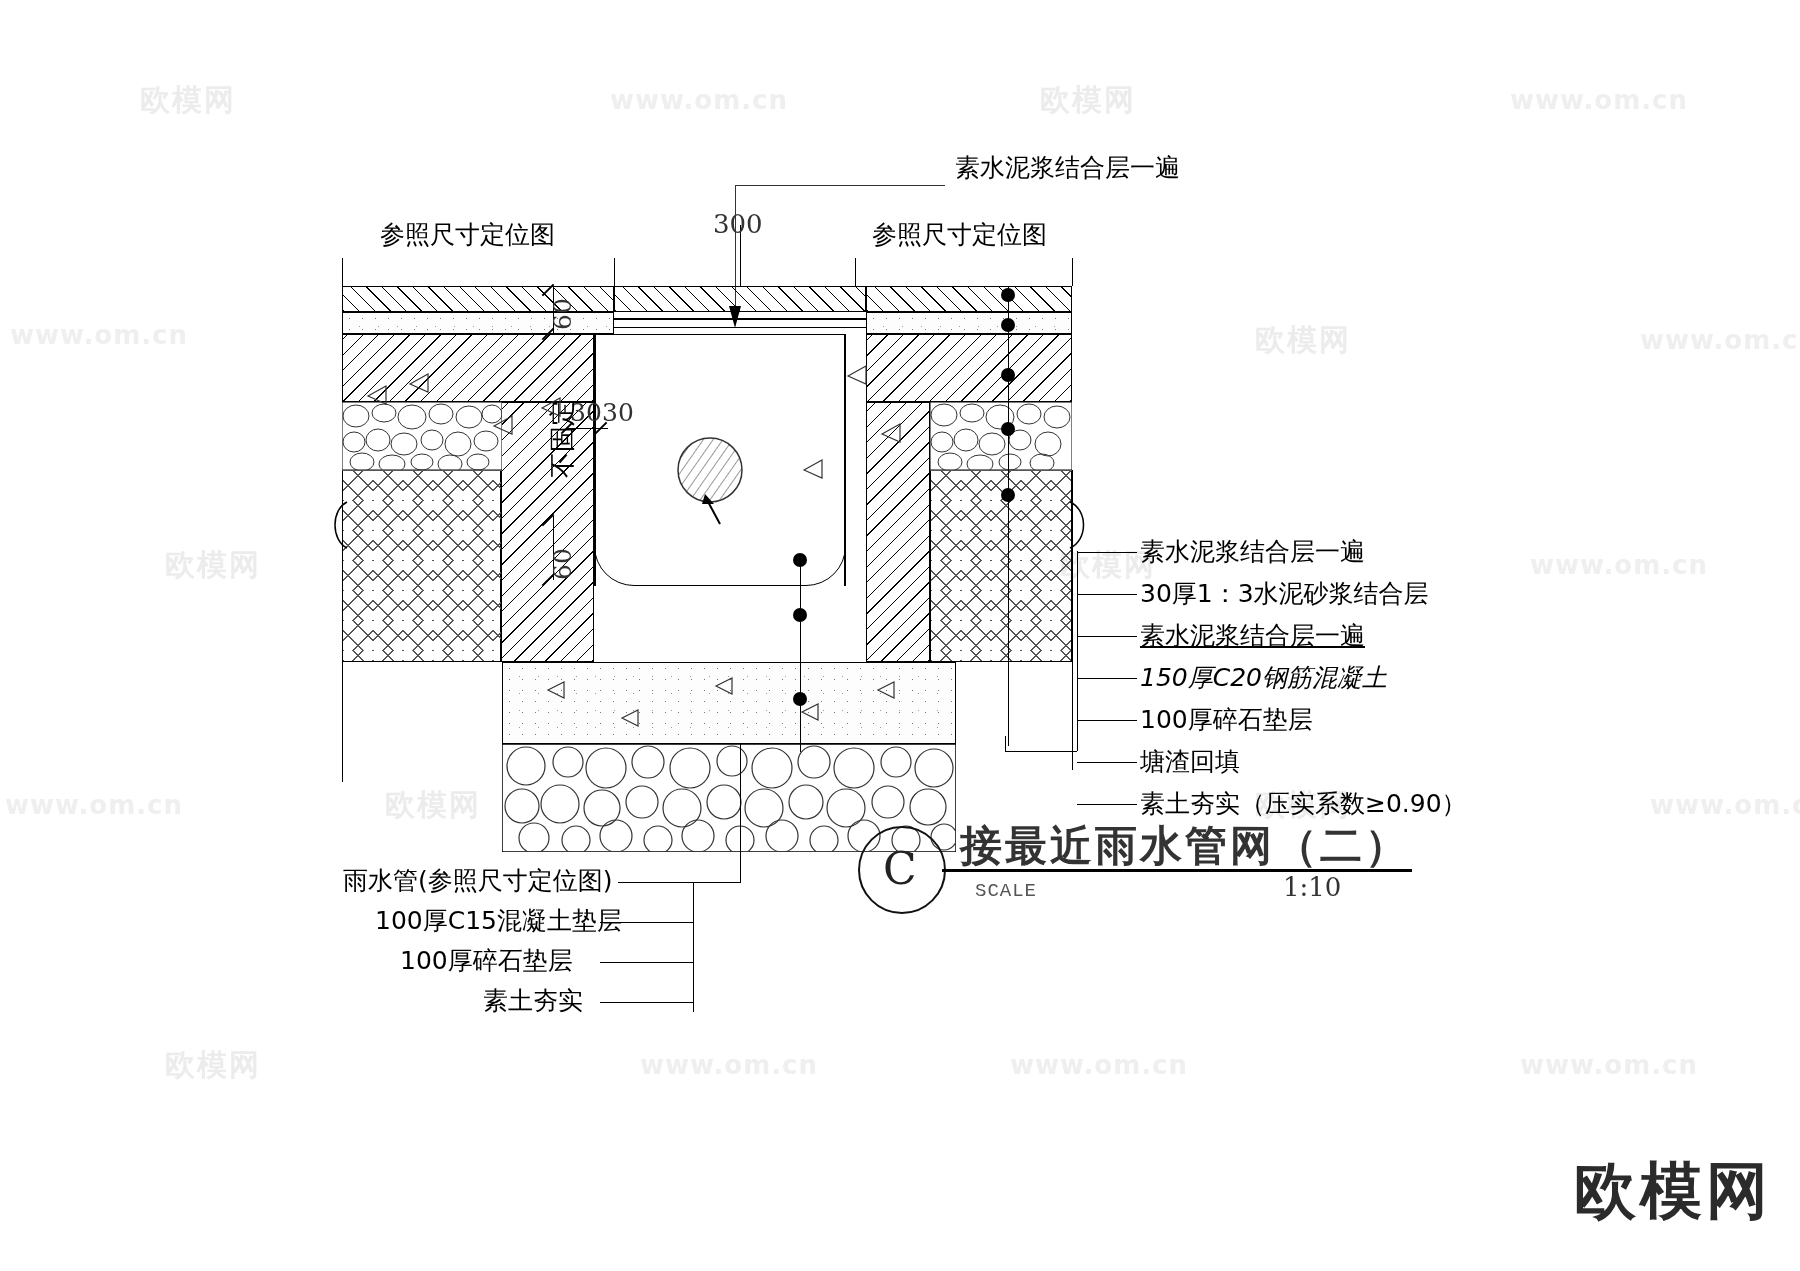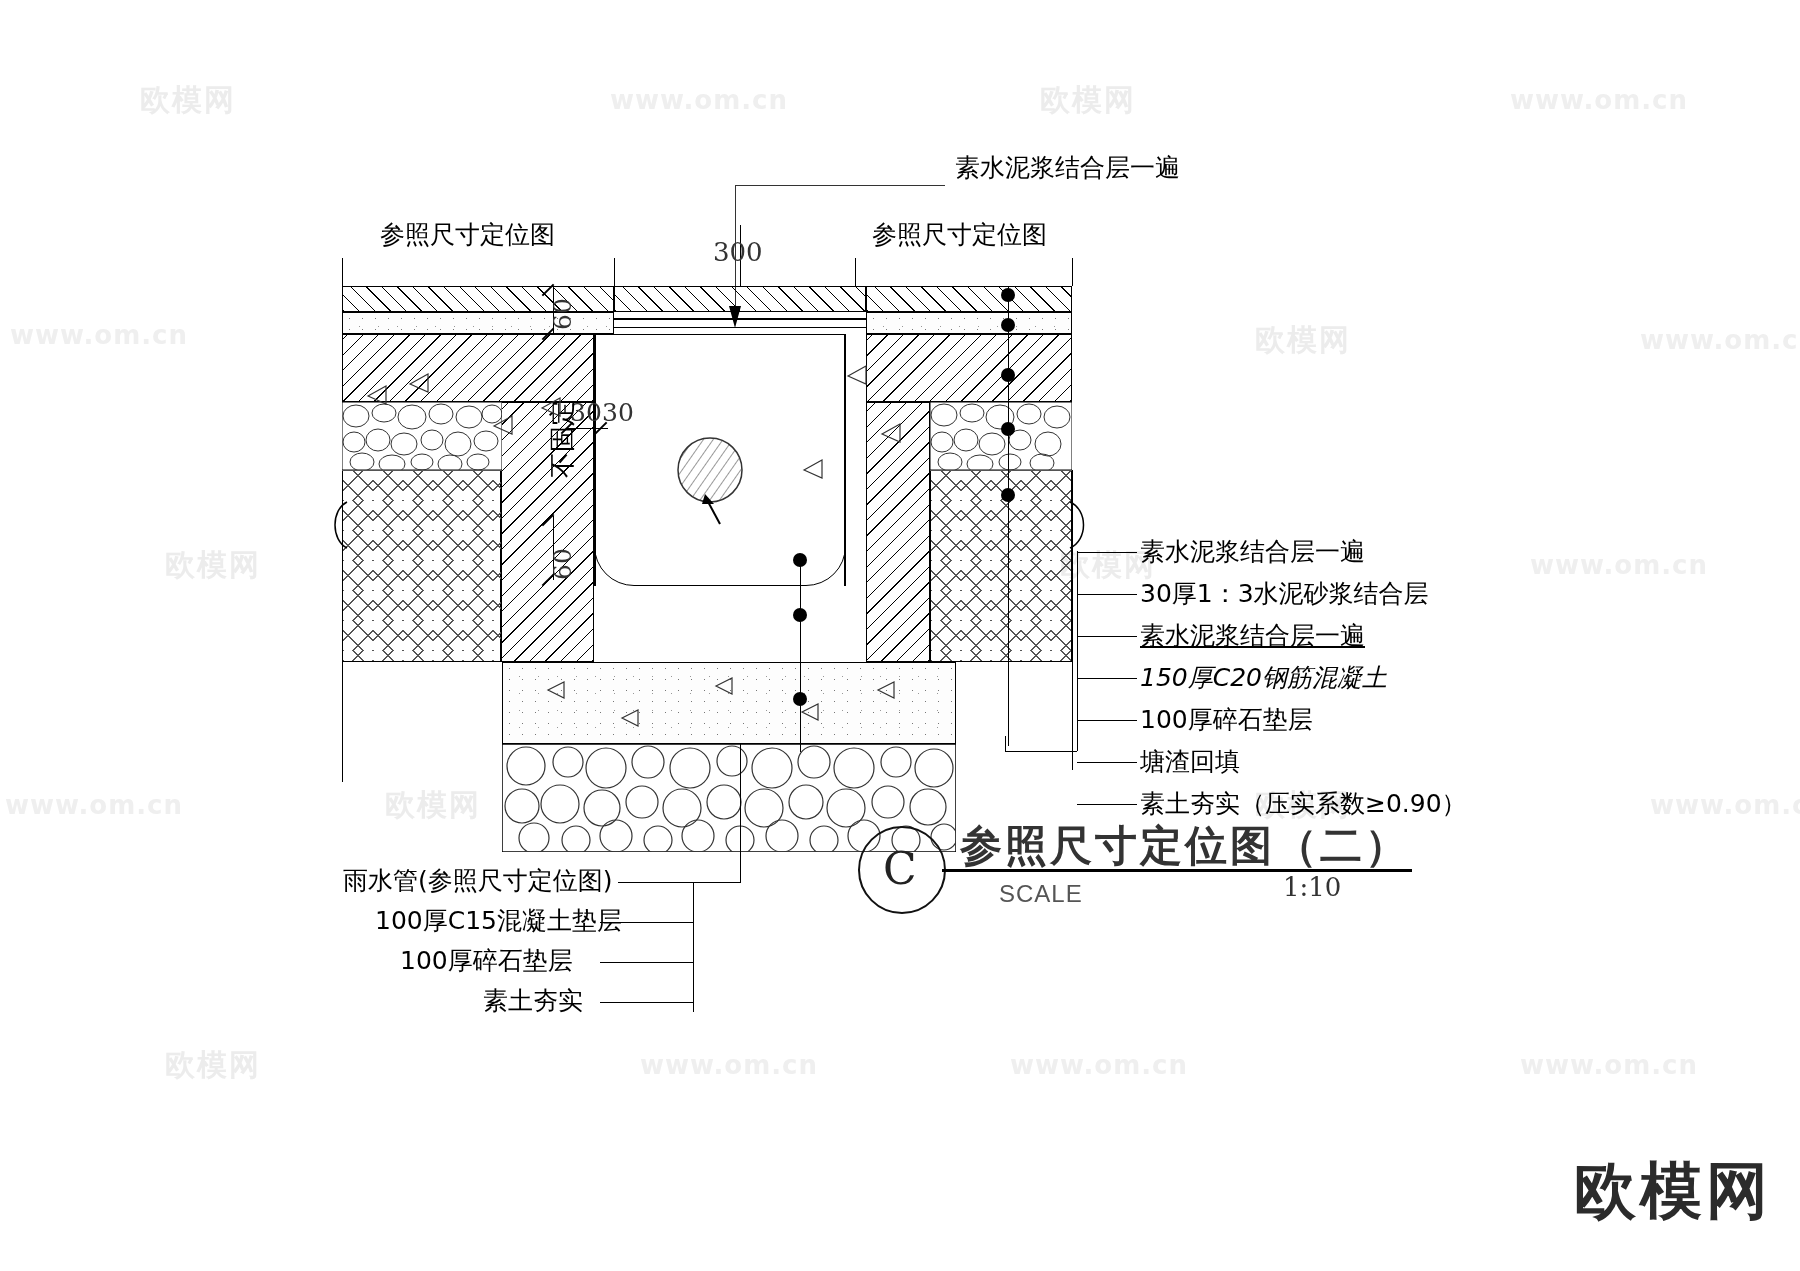--- a/index.html
+++ b/index.html
@@ -54,21 +54,21 @@
 
   
   .tick{position:absolute;width:2px;height:16px;background:#000;transform:rotate(45deg);}
   .dot{position:absolute;width:14px;height:14px;border-radius:50%;background:#000;}
 
   .vtext{position:absolute;transform-origin:0 0;}
 
   
   .title-cn{font-size:42px;font-weight:bold;color:#333;letter-spacing:3px;
             font-family:"DejaVu Sans","Liberation Sans",sans-serif;}
-  .scale-lbl{font-size:24px;color:#555;font-family:Liberation Sans, sans-serif;letter-spacing:1px;margin-left:24px;}
+  .scale-lbl{font-size:19px;color:#555;font-family:Liberation Mono, monospace;letter-spacing:1px;}
   .scale-val{font-size:26px;color:#333;font-family:"DejaVu Serif","Liberation Serif",serif;}
   .circ{position:absolute;border:2px solid #111;border-radius:50%;}
   .circ-letter{position:absolute;font-size:44px;color:#222;font-family:"DejaVu Serif","Liberation Serif",serif;}
 </style>
 </head>
 <body>
 
 <div id="stage">
 
   <div>
@@ -111,21 +111,21 @@
 
   <div>
 
     <div class="ln vln" style="left:342px;top:258px;width:1px;height:28px;"></div>
     <div class="ln vln" style="left:614px;top:258px;width:1px;height:28px;"></div>
     <div class="ln vln" style="left:740px;top:225px;width:1px;height:62px;"></div>
     <div class="ln vln" style="left:855px;top:258px;width:1px;height:28px;"></div>
     <div class="ln vln" style="left:1072px;top:258px;width:1px;height:28px;"></div>
 
     <div class="txt cn" style="left:380px;top:218px;">参照尺寸定位图</div>
-    <div class="txt numlg" style="left:713px;top:237px;">300</div>
+    <div class="txt numlg" style="left:713px;top:209px;">300</div>
     <div class="txt cn" style="left:872px;top:218px;">参照尺寸定位图</div>
   </div>
 
   <div class="pat diag45 box-outline" style="left:342px;top:286px;width:272px;height:26px;"></div>
 
   <div class="pat concrete box-outline" style="left:342px;top:312px;width:272px;height:22px;"></div>
 
   <div class="pat diag45 box-outline" style="left:614px;top:286px;width:252px;height:26px;"></div>
   <div class="ln hln" style="left:614px;top:318px;width:252px;height:2px;"></div>
   <div class="ln hln" style="left:614px;top:327px;width:252px;height:1px;"></div>
@@ -358,21 +358,21 @@
     <div class="ln hln" style="left:600px;top:1002px;width:94px;height:1px;"></div>
     <div class="txt cn" style="left:483px;top:984px;">素土夯实</div>
   </div>
 
   <div>
     <div class="circ" style="left:858px;top:826px;width:84px;height:84px;"></div>
     <div class="circ-letter" style="left:883px;top:843px;">C</div>
 
     <div class="ln hln" style="left:942px;top:869px;width:470px;height:3px;"></div>
 
-    <div class="txt title-cn" style="left:960px;top:818px;">参照尺寸定位图（二）</div>
+    <div class="txt title-cn" style="left:960px;top:818px;">接最近雨水管网（二）</div>
 
     <div class="txt scale-lbl" style="left:975px;top:880px;">SCALE</div>
     <div class="txt scale-val" style="left:1283px;top:872px;">1:10</div>
   </div>
 
   <div class="wm-big">欧模网</div>
 
 </div>
 
 </body></html>

